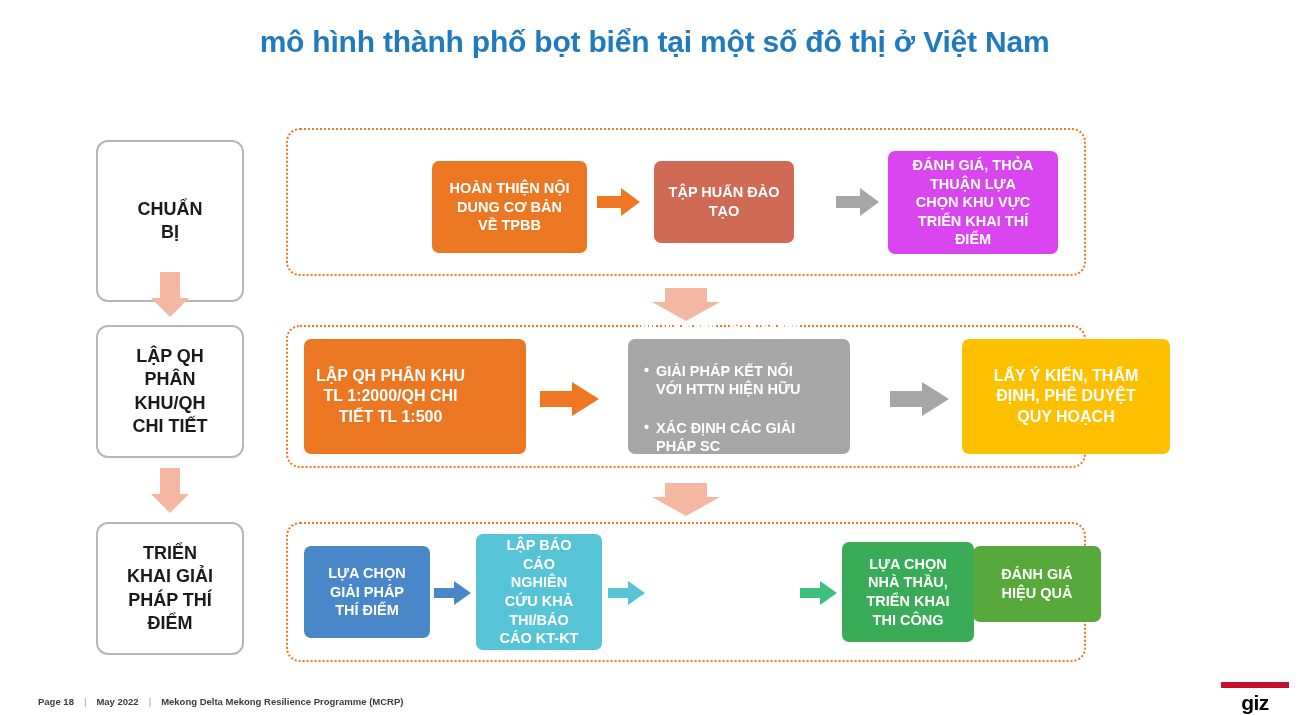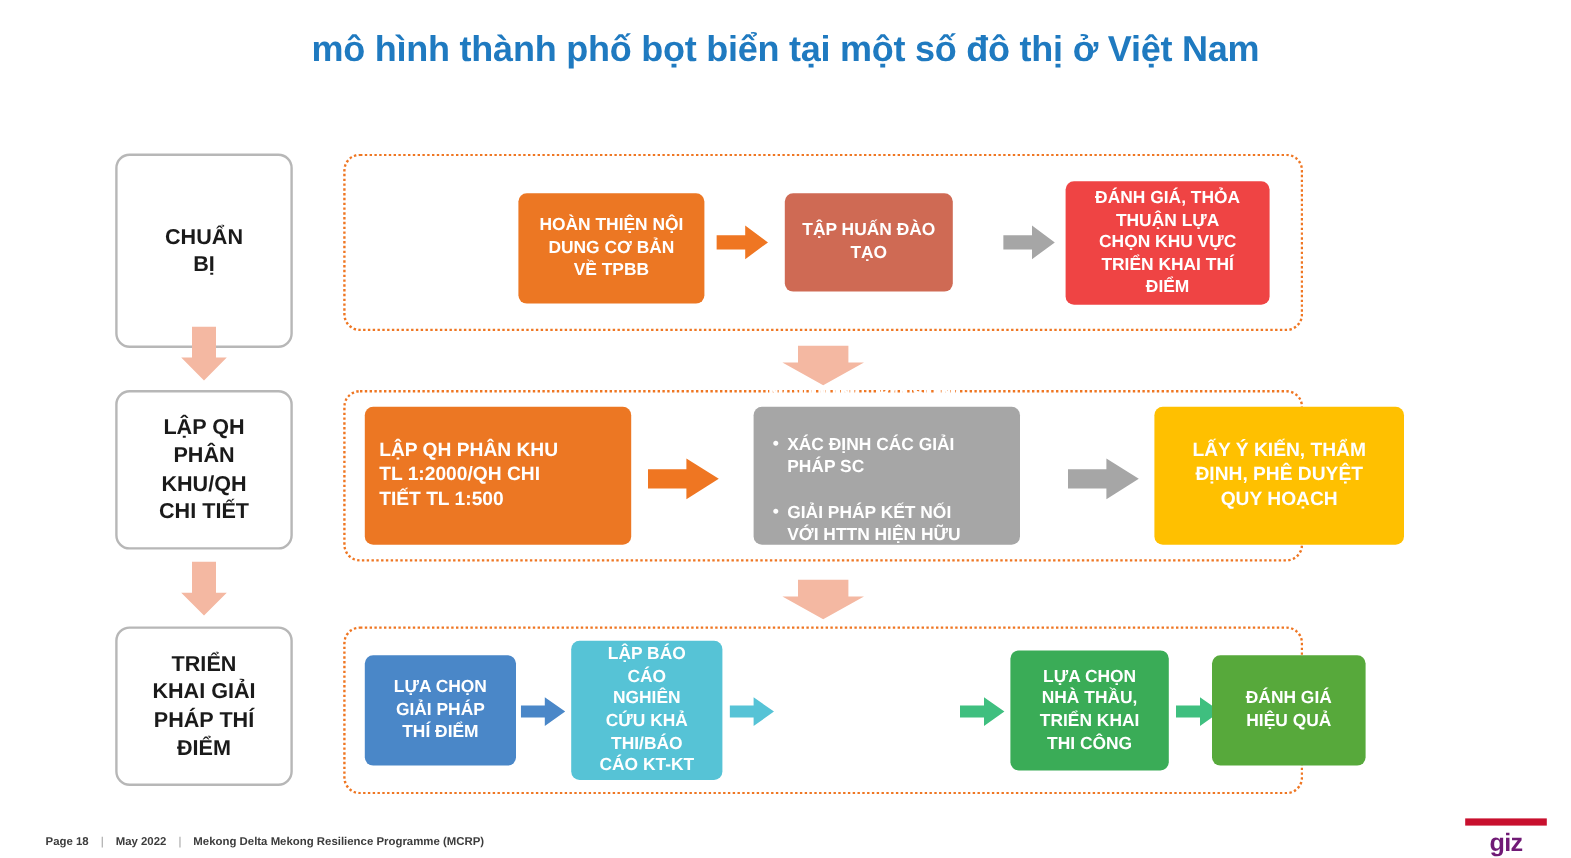--- a/index.html
+++ b/index.html
@@ -53,21 +53,21 @@
     color: #1a1a1a;
     font-size: 18px;
     font-weight: bold;
     display: flex;
     align-items: center;
     justify-content: center;
     text-align: center;
     line-height: 1.28;
     padding: 4px 6px;
   }
-  #stage1 { top: 0px;  height: 162px; }
+  #stage1 { top: 12px;  height: 162px; }
   #stage2 { top: 0px;  height: 133px; }
   #stage3 { top: 0px;  height: 133px; }
 
   
   .dashed {
     position: absolute;
     left: 286px;
     width: 800px;
     box-sizing: border-box;
     border: 2.5px dotted #ef7622;
@@ -171,21 +171,21 @@
   }
   .giz .bar {
     height: 6px;
     background: #c8102e;
     width: 68px;
     margin-bottom: 4px;
   }
   .giz .mark {
     font-size: 21px;
     font-weight: bold;
-    color: #701a75;
+    color: #000000;
     letter-spacing: -0.5px;
     line-height: 1;
   }
 </style>
 </head>
 <body>
 
 <div class="title">
   <span class="line">mô hình thành phố bọt biển tại một số đô thị ở Việt Nam</span>
 </div>
@@ -209,21 +209,21 @@
 
   <div class="card" style="left:654px; top:33px; width:140px; height:82px; background:#cf6a54;">TẬP HUẤN ĐÀO
 TẠO</div>
 
   <div class="harrow" style="left:836px; top:59px;">
     <svg width="44" height="30" viewBox="0 0 44 30">
       <polygon points="0,9 24,9 24,1 43,15 24,29 24,21 0,21" fill="#a6a6a6"></polygon>
     </svg>
   </div>
 
-  <div class="card" style="left:888px; top:23px; width:170px; height:103px; background:#ef4444;">ĐÁNH GIÁ, THỎA
+  <div class="card" style="left:888px; top:23px; width:170px; height:103px; background:#d946ef;">ĐÁNH GIÁ, THỎA
 THUẬN LỰA
 CHỌN KHU VỰC
 TRIỂN KHAI THÍ
 ĐIỂM</div>
 </div>
 
 <div class="varrow" style="left:150px; top:272px;">
   <svg width="40" height="46" viewBox="0 0 40 46">
     <polygon points="10,0 30,0 30,26 39,26 20,45 1,26 10,26" fill="#f4b8a2"></polygon>
   </svg>
@@ -237,37 +237,37 @@
 
 <div class="row" id="row2">
 
   <div class="stage-box" id="stage2" style="white-space:pre-line;">LẬP QH
 PHÂN
 KHU/QH
 CHI TIẾT</div>
 
   <div class="dashed" id="dash2"></div>
 
-  <div class="card left-align big" style="left:304px; top:14px; width:222px; height:115px; background:#ec7723;">LẬP QH PHÂN KHU
+  <div class="card left-align big" style="left:304px; top:14px; width:222px; height:115px; background:#ec7723;text-align:center;">LẬP QH PHÂN KHU
 TL 1:2000/QH CHI
 TIẾT TL 1:500</div>
 
   <div class="harrow" style="left:540px; top:56px;">
     <svg width="60" height="36" viewBox="0 0 60 36">
       <polygon points="0,10 32,10 32,1 59,18 32,35 32,26 0,26" fill="#ef7622"></polygon>
     </svg>
   </div>
 
   <div class="card left-align" style="left:628px; top:14px; width:222px; height:115px; background:#a6a6a6; flex-direction:column; align-items:flex-start; justify-content:center;">
     <span class="card-heading">NỘI DUNG BỔ SUNG</span>
     <ul class="bullets">
+      <li style="white-space:pre-line;">GIẢI PHÁP KẾT NỐI
+VỚI HTTN HIỆN HỮU</li>
       <li style="white-space:pre-line;">XÁC ĐỊNH CÁC GIẢI
 PHÁP SC</li>
-      <li style="white-space:pre-line;">GIẢI PHÁP KẾT NỐI
-VỚI HTTN HIỆN HỮU</li>
     </ul>
   </div>
 
   <div class="harrow" style="left:890px; top:56px;">
     <svg width="60" height="36" viewBox="0 0 60 36">
       <polygon points="0,10 32,10 32,1 59,18 32,35 32,26 0,26" fill="#a6a6a6"></polygon>
     </svg>
   </div>
 
   <div class="card big" style="left:962px; top:14px; width:208px; height:115px; background:#ffc000;">LẤY Ý KIẾN, THẨM
@@ -330,21 +330,21 @@
 NHÀ THẦU,
 TRIỂN KHAI
 THI CÔNG</div>
 
   <div class="harrow" style="left:980px; top:58px;">
     <svg width="38" height="26" viewBox="0 0 38 26">
       <polygon points="0,8 20,8 20,1 37,13 20,25 20,18 0,18" fill="#3fbf7f"></polygon>
     </svg>
   </div>
 
-  <div class="card" style="left:1010px; top:24px; width:128px; height:92px; background:#57a93b;">ĐÁNH GIÁ
+  <div class="card" style="left:973px; top:24px; width:128px; height:76px; background:#57a93b;">ĐÁNH GIÁ
 HIỆU QUẢ</div>
 </div>
 
 <div class="footer">
   <span>Page 18</span>
   <span class="sep">|</span>
   <span>May 2022</span>
   <span class="sep">|</span>
   <span>Mekong Delta Mekong Resilience Programme (MCRP)</span>
 </div>

